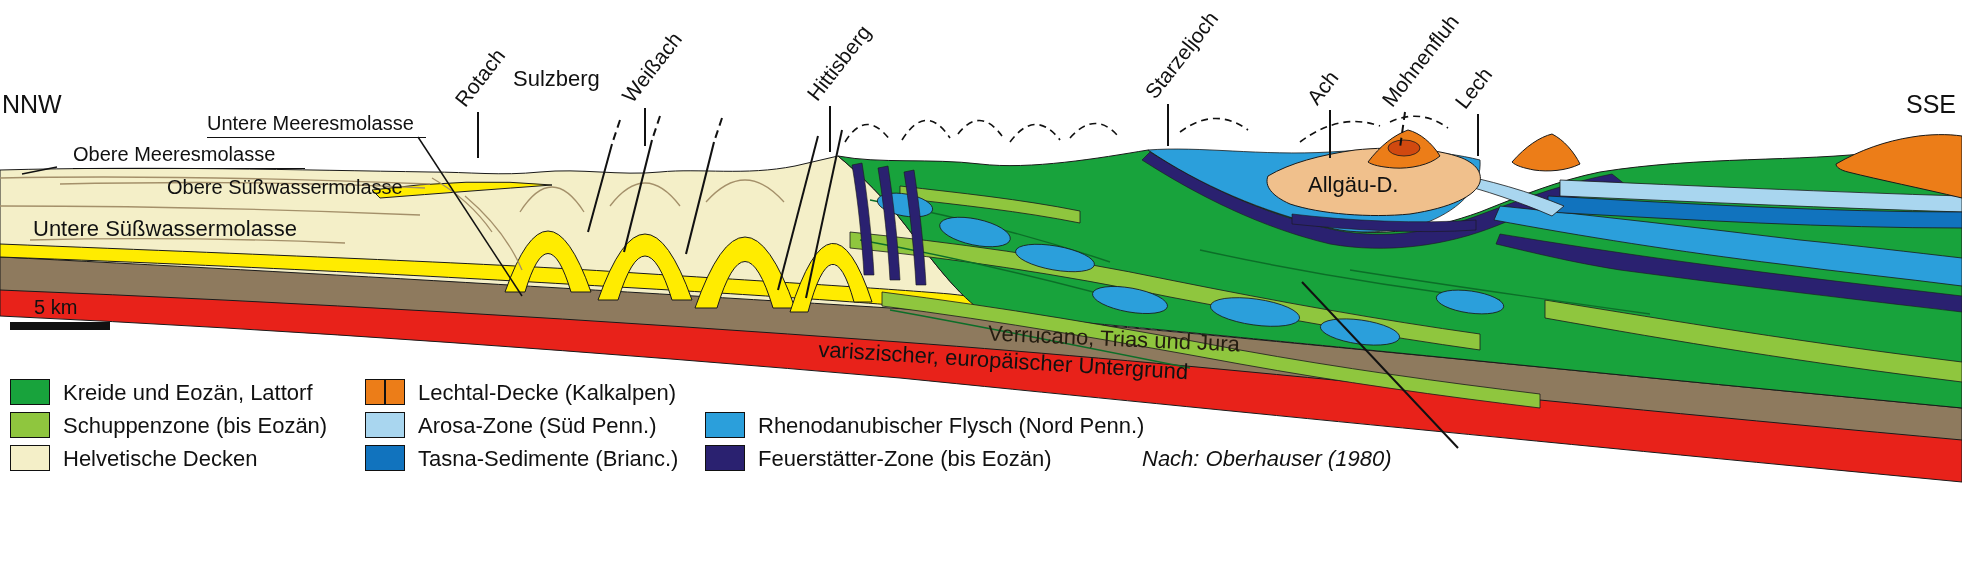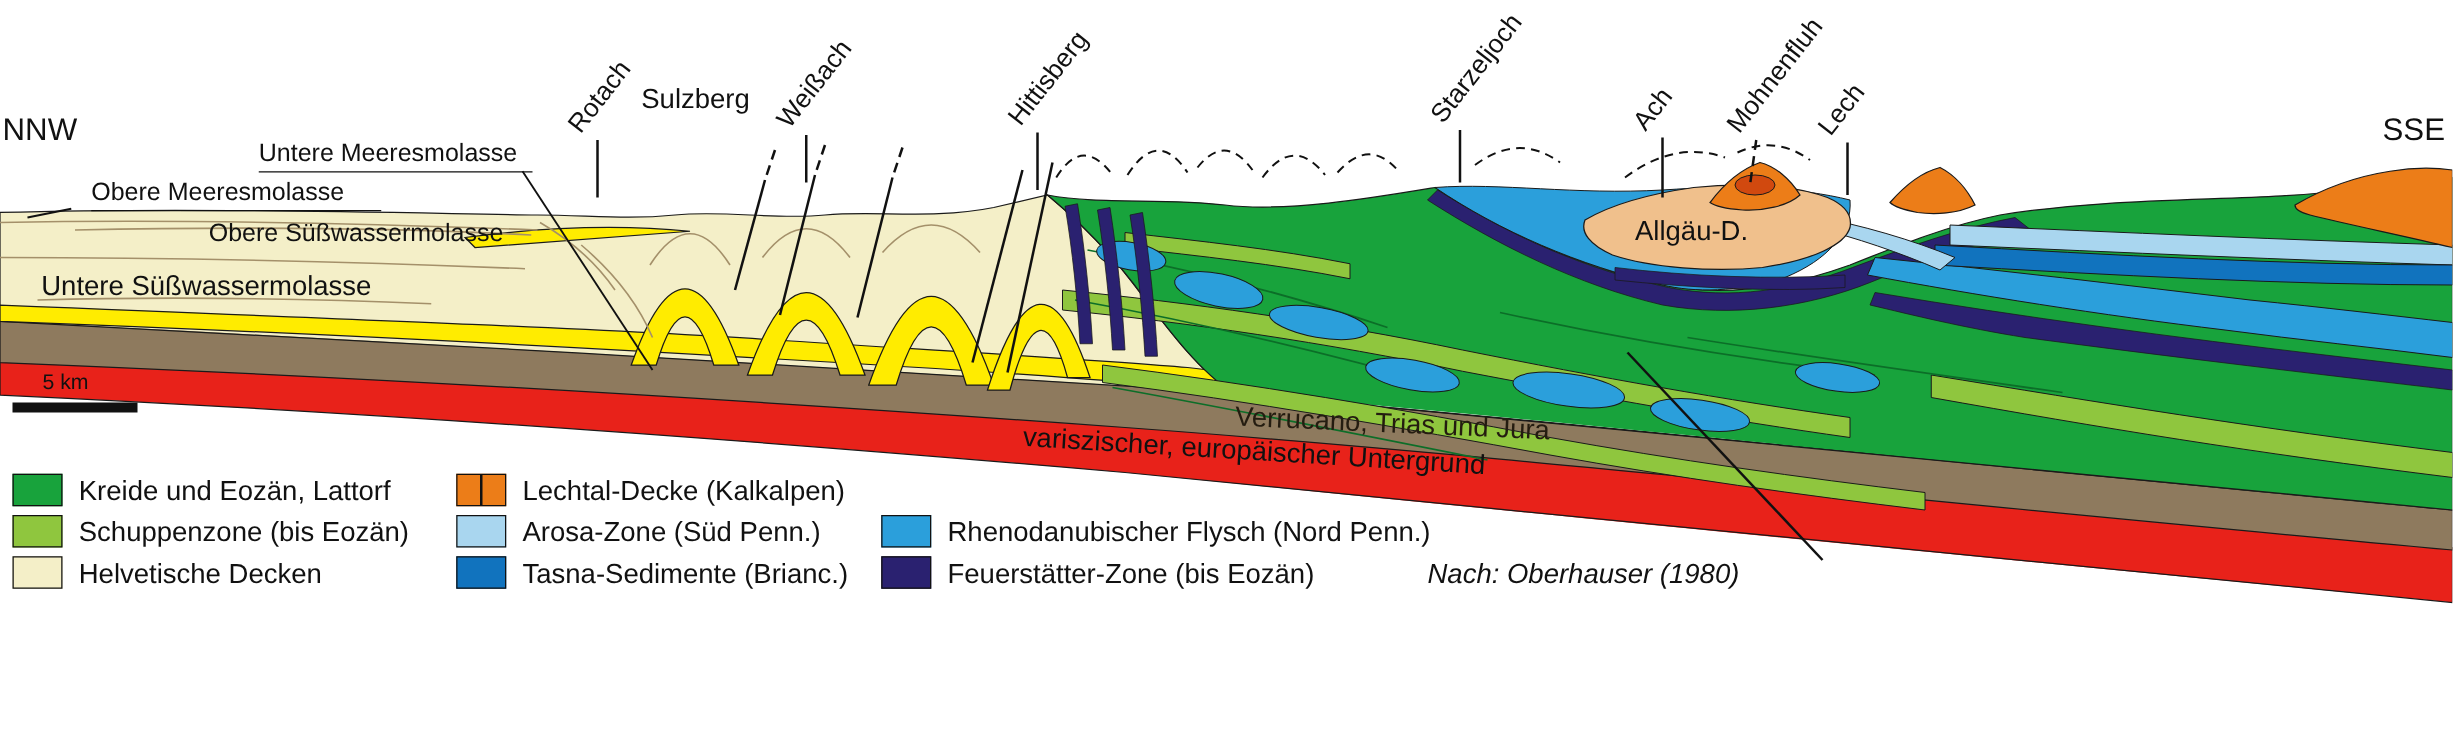--- a/index.html
+++ b/index.html
@@ -34,21 +34,21 @@
   .dir{font-size:25px;}
   .toplbl{font-size:21px;height:26px;line-height:26px;transform:rotate(-52deg);transform-origin:0 100%;}
   .place{font-size:22px;}
   .underline{border-bottom:1.6px solid #111;padding-bottom:2px;}
   .sec{font-size:20px;text-align:center;}
   .sec-big{font-size:22px;}
   .rot2{transform:rotate(2.5deg);}
   .rot3{transform:rotate(3.5deg);}
 
   .scalebar{position:absolute;background:#111;height:8px;width:100px;}
-  .scaletxt{position:absolute;font-size:17px;}
+  .scaletxt{position:absolute;font-size:20px;}
 
   .legend-item{position:absolute;display:flex;align-items:flex-start;height:27px;}
   .swatch{width:40px;height:26px;border:1.5px solid #111;box-sizing:border-box;flex:0 0 auto;}
   .swatch.split{background-image:linear-gradient(#111,#111);background-size:2px 100%;background-position:center;background-repeat:no-repeat;}
   .legend-label{font-size:22px;margin-left:13px;line-height:27px;}
   .attribution{position:absolute;font-size:22px;font-style:italic;}
 </style>
 </head>
 <body>
 

